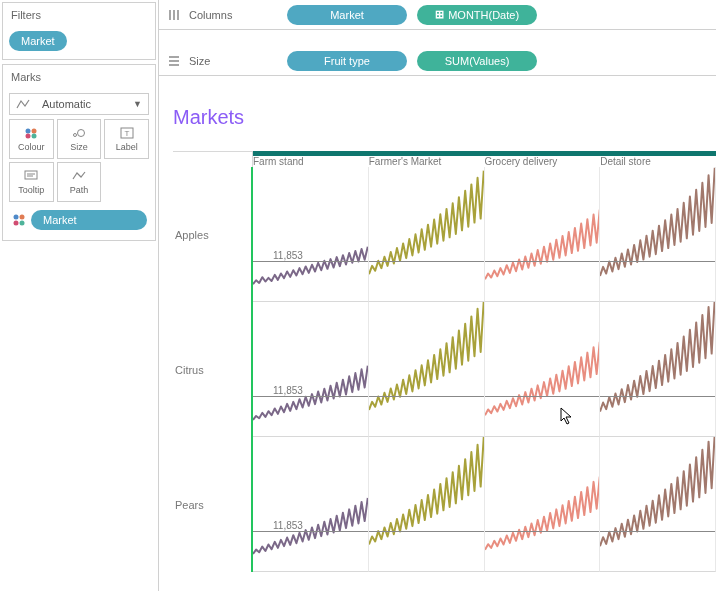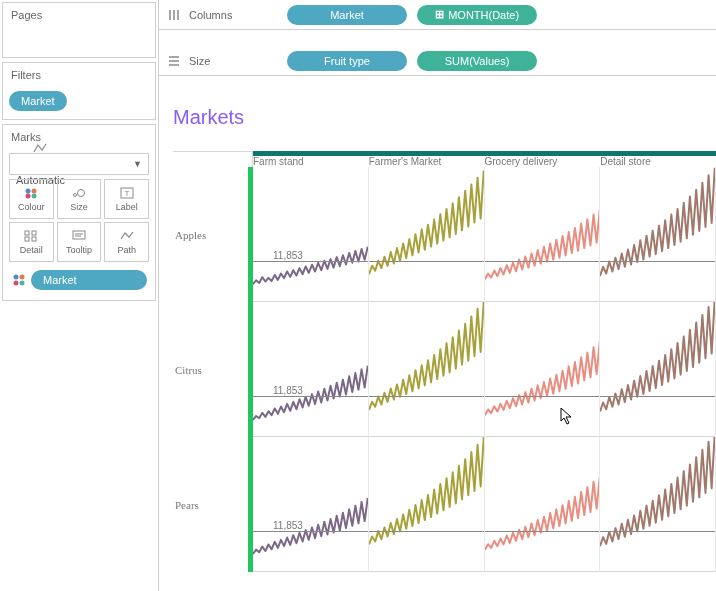--- a/index.html
+++ b/index.html
@@ -21,52 +21,48 @@
   .marks-assign .dots { width: 16px; height: 16px; }
   .main { flex: 1; display: flex; flex-direction: column; border-left: 1px solid #d0d0d0; gap: 16px; }
   .shelf { display: flex; align-items: center; height: 30px; border-bottom: 1px solid #d0d0d0; padding: 0 8px; gap: 8px; }
   .shelf-icon { width: 14px; display: flex; justify-content: center; color: #888; }
   .shelf-label { width: 90px; color: #666; }
   .shelf .pill { margin-right: 2px; min-width: 120px; justify-content: center; }
   .viz { flex: 1; padding: 14px 0 0 14px; overflow: hidden; }
   .viz-title { font-size: 20px; color: #8b5cf6; font-weight: 400; margin-bottom: 22px; }
   .trellis { display: grid; grid-template-columns: 80px repeat(4, 1fr); }
   .col-header { text-align: left; color: #787878; font-size: 10px; padding: 0 0; border-top: 5px solid #0f766e; }
-  .row-label { display: flex; align-items: center; color: #787878; font-size: 11px; padding-left: 2px; border-right: 5px solid #22c55e; font-family: Liberation Serif, serif; }
+  .row-label { display: flex; align-items: center; color: #787878; font-size: 11px; padding-left: 2px; border-right: 2px solid #22c55e; }
   .cell { height: 135px; border-right: 1px solid #e8e8e8; border-bottom: 1px solid #d8d8d8; position: relative; }
   .cell svg { width: 100%; height: 100%; display: block; }
   .refline { position: absolute; left: 0; right: 0; border-top: 1.5px solid #888; }
   .reflabel { position: absolute; left: 20px; color: #787878; font-size: 10px; transform: translateY(-100%); }
   .header-spacer { border-top: 1px solid #d8d8d8; border-right: 1px solid #d8d8d8; }
   .cursor { position: absolute; width: 14px; height: 18px; pointer-events: none; }
   .chev { font-size: 9px; color: #666; }
 </style>
 </head>
 <body>
 
 <div class="app">
   <div class="sidebar">
 
-    <div class="panel">
-      <div class="panel-header">Pages</div>
-      <div class="panel-body pages-body"></div>
-    </div>
 
     <div class="panel">
       <div class="panel-header">Filters</div>
       <div class="panel-body">
         <span class="pill">Market</span>
       </div>
     </div>
 
     <div class="panel">
       <div class="panel-header">Marks</div>
       <div class="panel-body">
         <div class="marks-select">
-          <span style="display:flex;align-items:center;gap:20px;flex-direction:column;">
+          <span style="display:flex;align-items:center;gap:12px;">
             <svg width="14" height="12">
                 <polyline points="1,10 5,3 9,8 13,2" stroke="#888" fill="none" stroke-width="1.2"></polyline>
               </svg>
             <span>Automatic</span>
           </span>
           <span class="chev">▼</span>
         </div>
         <div class="marks-grid">
           <div class="mark-btn">
             <svg>
@@ -83,29 +79,20 @@
                 <circle cx="10" cy="7" r="3.5" fill="none" stroke="#888"></circle>
               </svg>
             <span>Size</span>
           </div>
           <div class="mark-btn">
             <svg>
                 <rect x="2" y="2" width="12" height="10" fill="none" stroke="#888"></rect>
                 <text x="8" y="10" text-anchor="middle" font-size="8" fill="#888">T</text>
               </svg>
             <span>Label</span>
-          </div>
-          <div class="mark-btn">
-            <svg>
-                <rect x="2" y="2" width="4" height="4" fill="none" stroke="#888"></rect>
-                <rect x="9" y="2" width="4" height="4" fill="none" stroke="#888"></rect>
-                <rect x="2" y="8" width="4" height="4" fill="none" stroke="#888"></rect>
-                <rect x="9" y="8" width="4" height="4" fill="none" stroke="#888"></rect>
-              </svg>
-            <span>Detail</span>
           </div>
           <div class="mark-btn">
             <svg>
                 <rect x="2" y="2" width="12" height="8" fill="none" stroke="#888"></rect>
                 <line x1="4" y1="5" x2="12" y2="5" stroke="#888"></line>
                 <line x1="4" y1="7" x2="10" y2="7" stroke="#888"></line>
               </svg>
             <span>Tooltip</span>
           </div>
           <div class="mark-btn">

